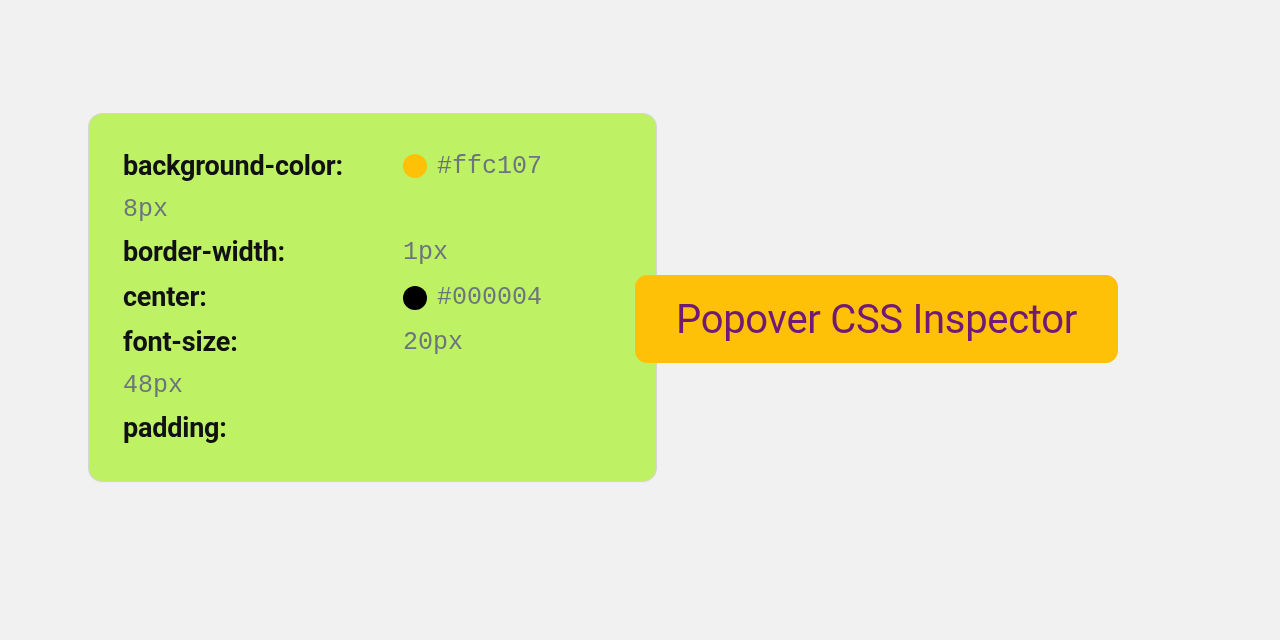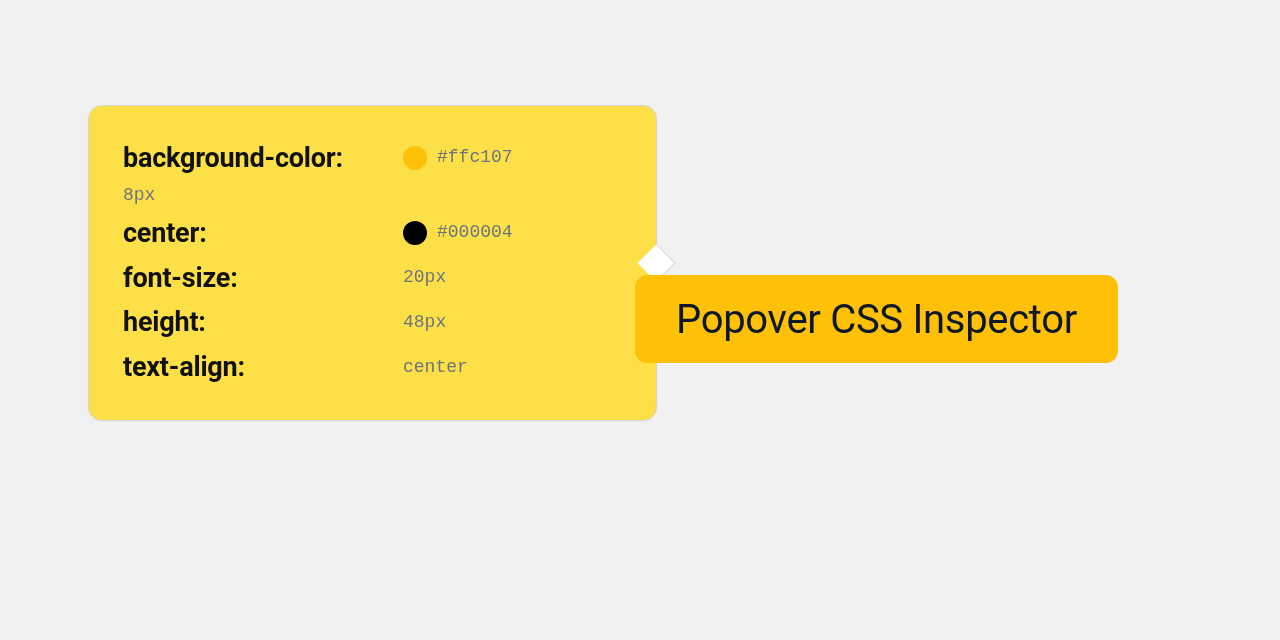--- a/index.html
+++ b/index.html
@@ -11,23 +11,23 @@
       width: 1280px;
       height: 640px;
       background: #f1f1f1;
       font-family: "Segoe UI", -apple-system, BlinkMacSystemFont, Roboto, "Helvetica Neue", Arial, sans-serif;
       position: relative;
       overflow: hidden;
     }
     .popover {
       position: absolute;
       left: 88px;
-      top: 105px;
+      top: 113px;
       width: 569px;
-      background: #fde047;
+      background: #bef264;
       border: 1px solid #d5d5d5;
       border-radius: 14px;
       padding: 30px 30px 30px 34px;
       box-shadow: 0 1px 2px rgba(0,0,0,0.02);
     }
     .popover::after {
       content: "";
       position: absolute;
       right: -14px;
       top: 50%;
@@ -47,38 +47,38 @@
     .prop-name {
       font-weight: 700;
       color: #111;
       width: 280px;
       flex-shrink: 0;
       letter-spacing: -0.2px;
     }
     .prop-value {
       font-family: "SFMono-Regular", Consolas, "Liberation Mono", Menlo, monospace;
       color: #6c757d;
-      font-size: 18px;
+      font-size: 25px;
       display: flex;
       align-items: center;
       gap: 10px;
     }
     .swatch {
       display: inline-block;
       width: 24px;
       height: 24px;
       border-radius: 50%;
       flex-shrink: 0;
     }
     .target-button {
       position: absolute;
       left: 635px;
       top: 275px;
       background: #ffc107;
-      color: #0f172a;
+      color: #701a75;
       border: 1px solid #ffc107;
       border-radius: 12px;
       padding: 16px 40px;
       font-size: 40px;
       font-weight: 400;
       height: 88px;
       display: flex;
       align-items: center;
       justify-content: center;
       letter-spacing: -0.3px;
@@ -93,37 +93,37 @@
     <span class="prop-name">background-color:</span>
     <span class="prop-value">
       <span class="swatch" style="background:#ffc107;"></span>
       <span>#ffc107</span>
     </span>
   </div>
   <div class="prop-row">
     <span class="prop-value">8px</span>
   </div>
   <div class="prop-row">
+    <span class="prop-name">border-width:</span>
+    <span class="prop-value">1px</span>
+  </div>
+  <div class="prop-row">
     <span class="prop-name">center:</span>
     <span class="prop-value">
       <span class="swatch" style="background:#000000;"></span>
       <span>#000004</span>
     </span>
   </div>
   <div class="prop-row">
     <span class="prop-name">font-size:</span>
     <span class="prop-value">20px</span>
   </div>
   <div class="prop-row">
-    <span class="prop-name">height:</span>
     <span class="prop-value">48px</span>
   </div>
   <div class="prop-row">
-  </div>
-  <div class="prop-row">
-    <span class="prop-name">text-align:</span>
-    <span class="prop-value">center</span>
+    <span class="prop-name">padding:</span>
   </div>
 </div>
 
 <button class="target-button">
   <span>Popover CSS Inspector</span>
 </button>
 
 </body></html>

